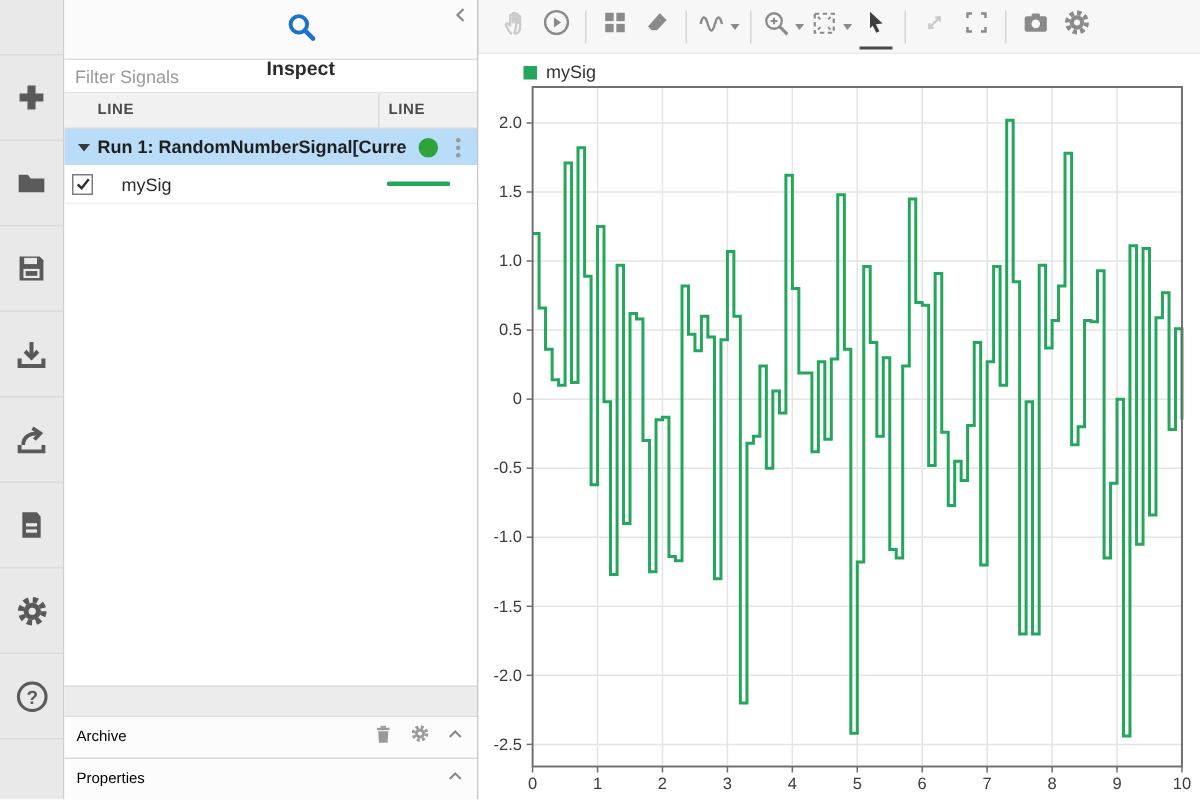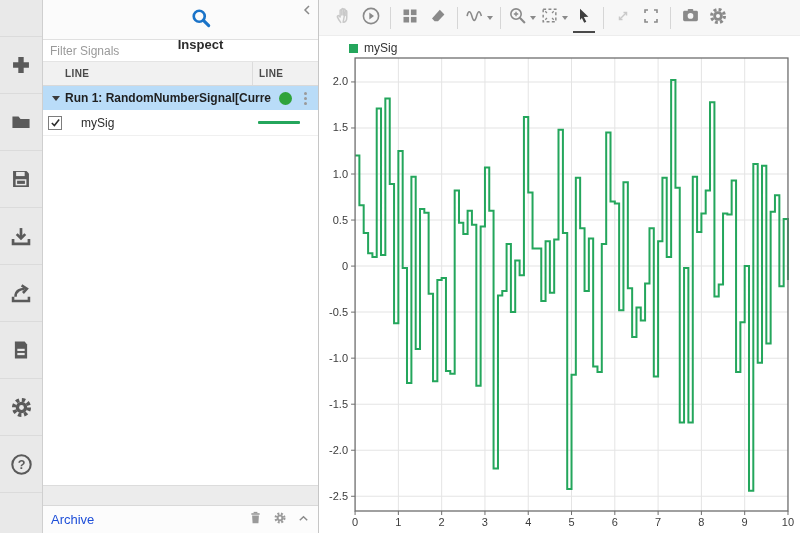--- a/index.html
+++ b/index.html
@@ -65,21 +65,21 @@
   .sig-label { font-size:12px; color:#2b2b2b; margin-left:19px; flex:1; }
   .sig-line-cell { width:66px; flex-shrink:0; display:flex; align-items:center;
                    padding-left:6px; }
   .line-swatch { width:42px; height:3px; background:#24a65c; border-radius:1px; }
 
   .list-space { flex:1; background:#fff; }
   .panel-splitter { height:20px; background:#ececec; border-top:1px solid #dcdcdc;
                     cursor:row-resize; }
   .section-row { height:28px; border-top:1px solid #d9d9d9; background:#fcfcfc;
                  display:flex; align-items:center; padding:0 8px; cursor:pointer; }
-  .section-label { font-size:13px; color:#1d4ed8; flex:1; }
+  .section-label { font-size:10px; color:#000000; flex:1; }
   .section-icons { display:flex; align-items:center; gap:10px; }
 
   
   .main { flex:1; display:flex; flex-direction:column; background:#fff; min-width:0; }
   .plot-toolbar { height:36px; background:#f7f7f7; border-bottom:1px solid #ededed;
                   display:flex; align-items:center; padding-left:10px; flex-shrink:0; }
   .tb-btn { height:30px; min-width:28px; display:flex; align-items:center;
             justify-content:center; cursor:pointer; color:#8a8a8a; position:relative;
             padding:0 2px; }
   .tb-btn.disabled { color:#c9c9c9; cursor:default; }
@@ -240,20 +240,28 @@
               <circle cx="8" cy="8" r="5" fill="none" stroke="#9a9a9a" stroke-width="2.6" stroke-dasharray="2.2 1.8"></circle>
               <circle cx="8" cy="8" r="3.8" fill="#9a9a9a"></circle>
               <circle cx="8" cy="8" r="1.6" fill="#fcfcfc"></circle>
             </svg></span>
         <span><svg width="13" height="13" viewBox="0 0 14 14" fill="none">
               <path d="m3 9 4-4 4 4" stroke="#8a8a8a" stroke-width="1.5"></path>
             </svg></span>
       </span>
     </div>
 
+    <div class="section-row">
+      <span class="section-label">Properties</span>
+      <span class="section-icons">
+        <span><svg width="13" height="13" viewBox="0 0 14 14" fill="none">
+              <path d="m3 9 4-4 4 4" stroke="#8a8a8a" stroke-width="1.5"></path>
+            </svg></span>
+      </span>
+    </div>
   </div>
 
   <div class="main">
     <div class="plot-toolbar">
       <div class="tb-btn disabled">
         <span><svg width="19" height="19" viewBox="0 0 18 18" fill="none" stroke="currentColor" stroke-width="1.4" stroke-linecap="round" stroke-linejoin="round">
               <path d="M6.3 15.5c-1.4-1.8-2.5-3.7-3.1-5.2-.3-.9.8-1.6 1.5-.9l1.1 1.1V4.3c0-1.1 1.6-1.1 1.6 0V8.6m0-4.9V3.2c0-1.1 1.6-1.1 1.6 0V8.6m0-4.9c0-1.1 1.6-1.1 1.6 0v5.2m0-3.8c0-1 1.5-1 1.5 0V11c0 2.9-1.4 4.5-3.5 4.5z"></path>
             </svg></span>
       </div>
       <div class="tb-btn">

